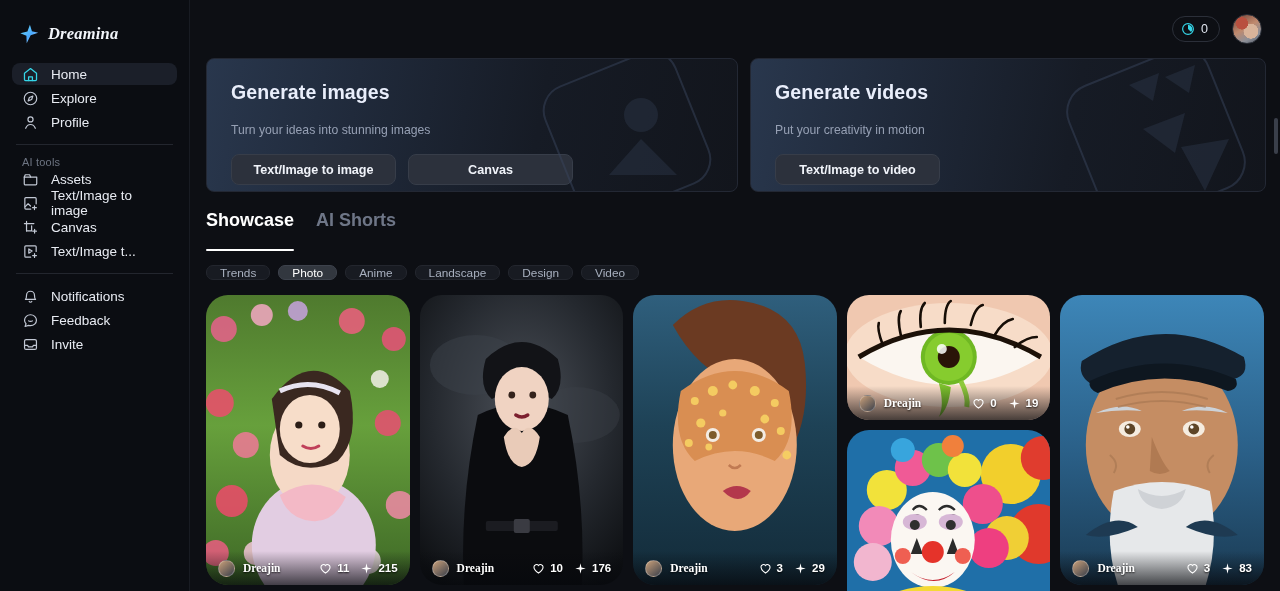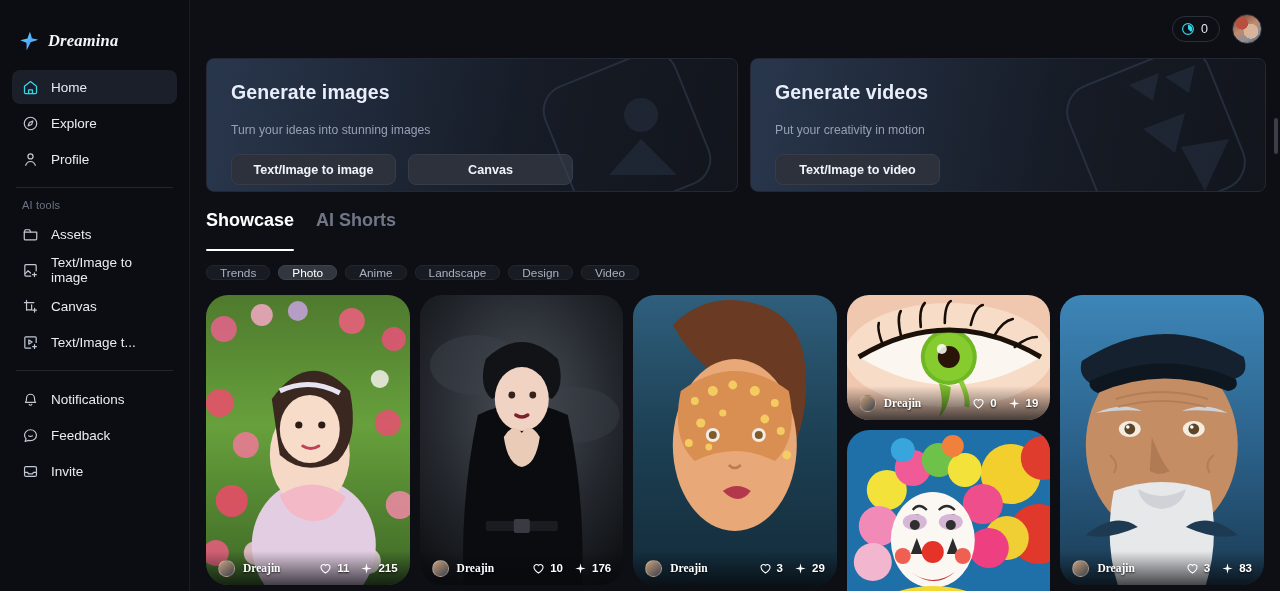--- a/index.html
+++ b/index.html
@@ -9,47 +9,47 @@
     font-family: "Liberation Sans", sans-serif;
     overflow: hidden;
   }
   .app { display: flex; width: 1280px; height: 591px; position: relative; }
 
   
   .sidebar {
     width: 190px; height: 591px; flex: 0 0 190px;
     background: #0b0d12;
     border-right: 1px solid #181b22;
-    padding: 12px 12px;
+    padding: 5px 12px;
     display: flex; flex-direction: column;
   }
   .brand {
     display: flex; align-items: center; gap: 8px;
     height: 58px; padding-left: 6px;
   }
   .brand-mark { width: 22px; height: 22px; flex: 0 0 22px; }
   .brand-text {
     font-size: 16.5px; font-weight: 700; font-style: italic;
     color: #f2f5fa; font-family: "Liberation Serif", serif;
     letter-spacing: .2px;
   }
   .nav-group { display: flex; flex-direction: column; gap: 2px; }
   .nav-item {
     display: flex; align-items: center; gap: 12px;
-    height: 34px; padding: 0 10px; border-radius: 8px;
+    height: 22px; padding: 0 10px; border-radius: 8px;
     color: #e8ebf2; font-size: 13.5px; cursor: pointer;
     user-select: none;
   }
   .nav-item .ico { width: 17px; height: 17px; flex: 0 0 17px; display:block; color:#c2c8d4; }
   .nav-item.active { background: #1b1f29; }
   .nav-item.active .ico { color: #35d6e8; }
   .nav-sep { height: 1px; background: #23262e; margin: 11px 4px 11px 4px; }
   .nav-label {
     font-size: 11px; color: #6d7482; padding: 0 10px;
-    margin-bottom: 6px; letter-spacing: .2px;
+    letter-spacing: .2px;
   }
 
   
   .main {
     flex: 1 1 auto; height: 591px; position: relative;
     background: #0d0f14; overflow: hidden;
   }
   .topbar {
     height: 58px; display: flex; align-items: center;
     justify-content: flex-end; padding: 0 18px; gap: 12px;

